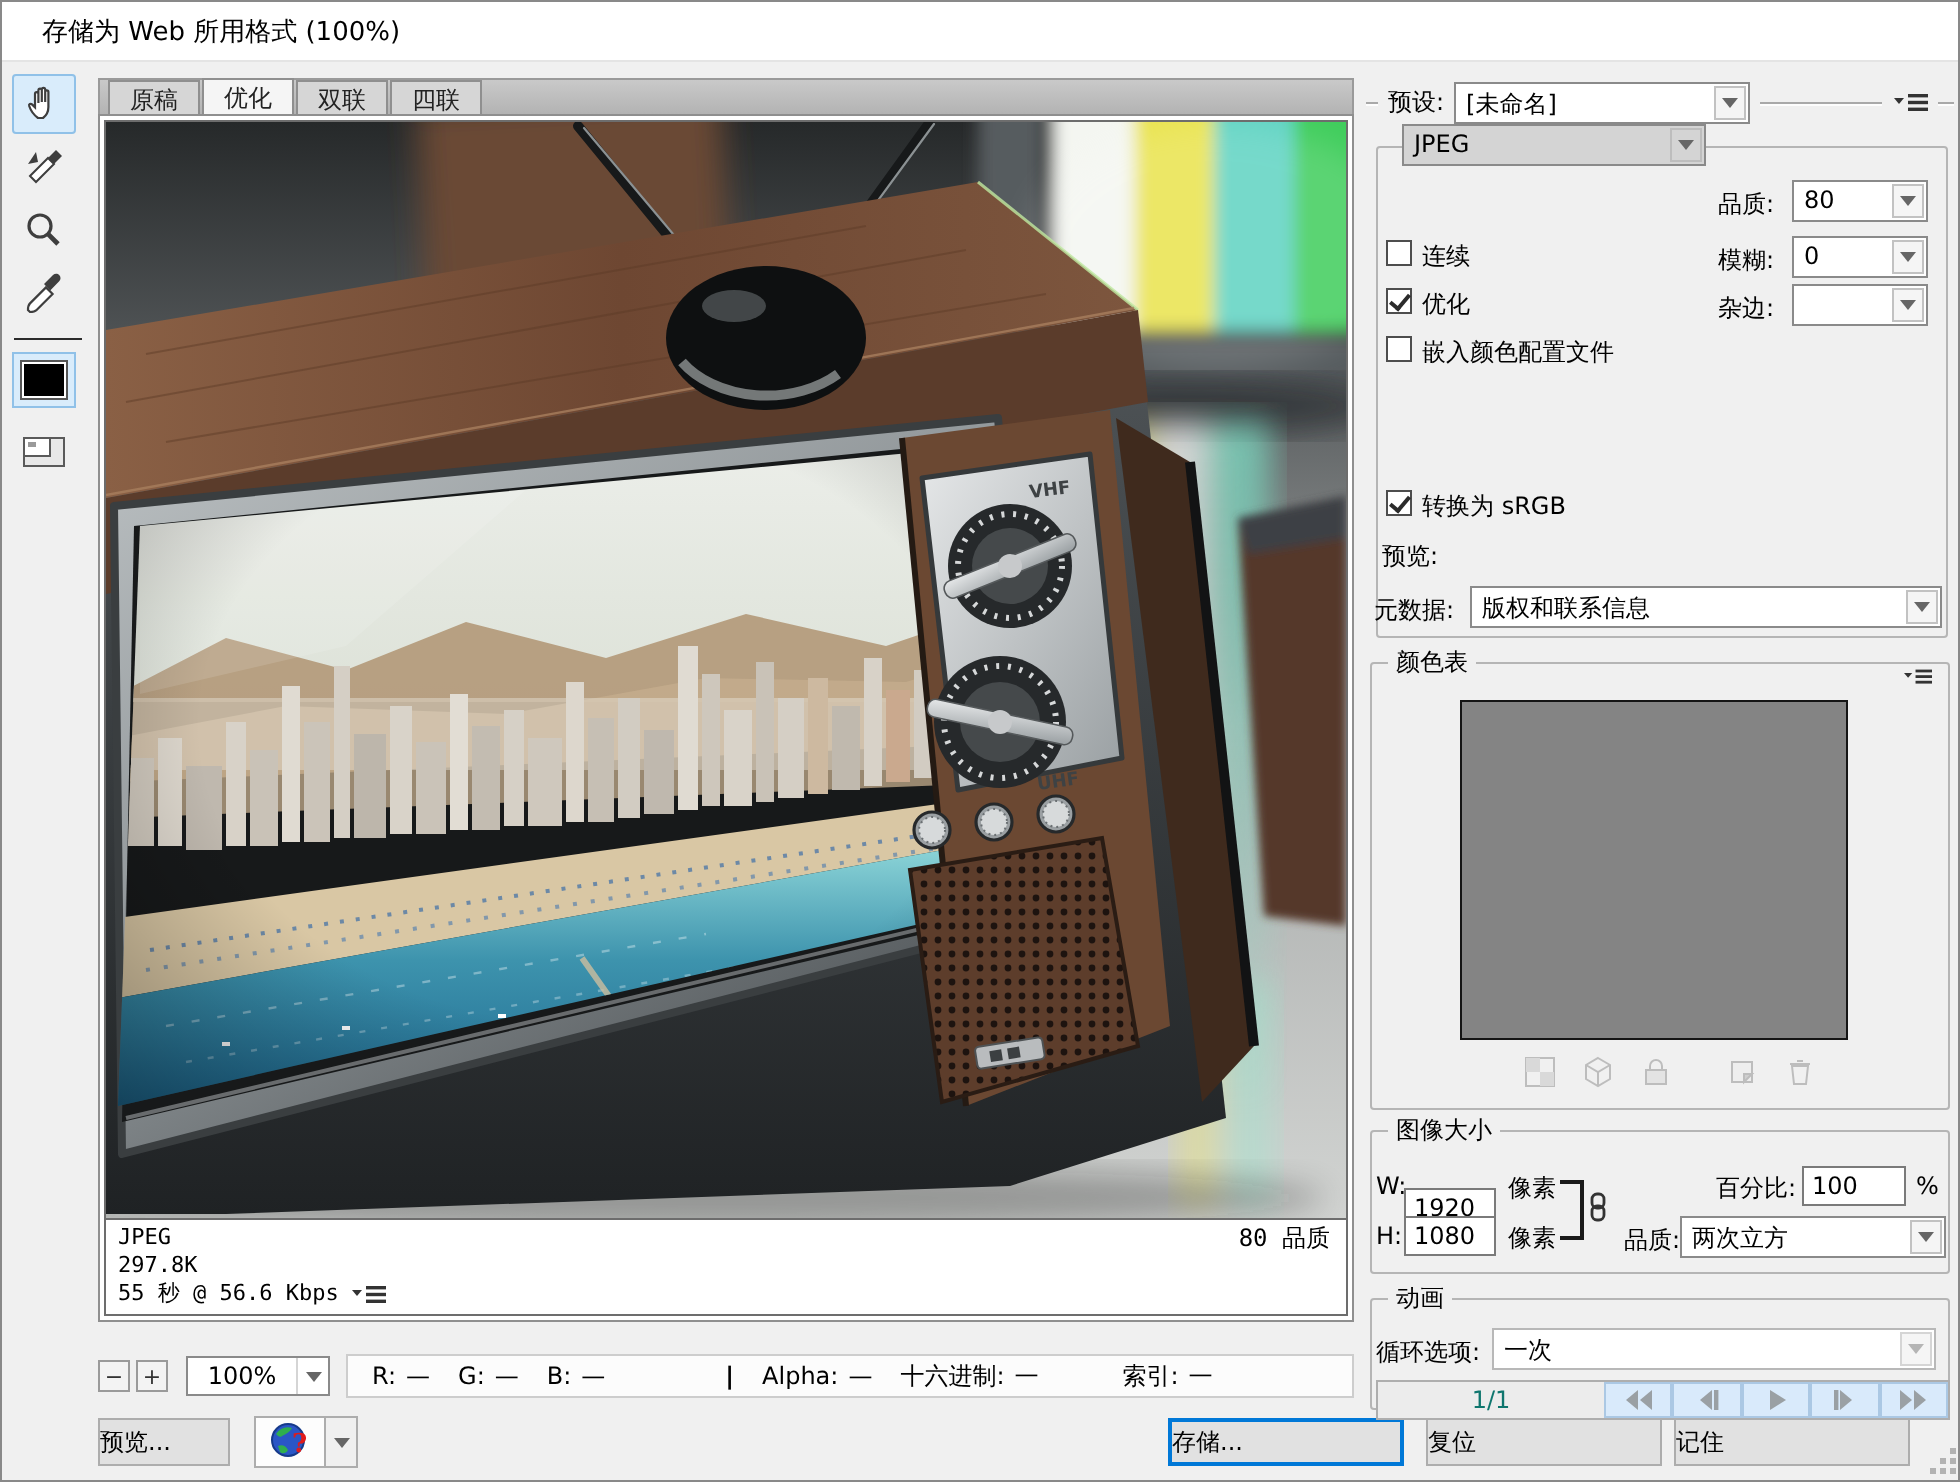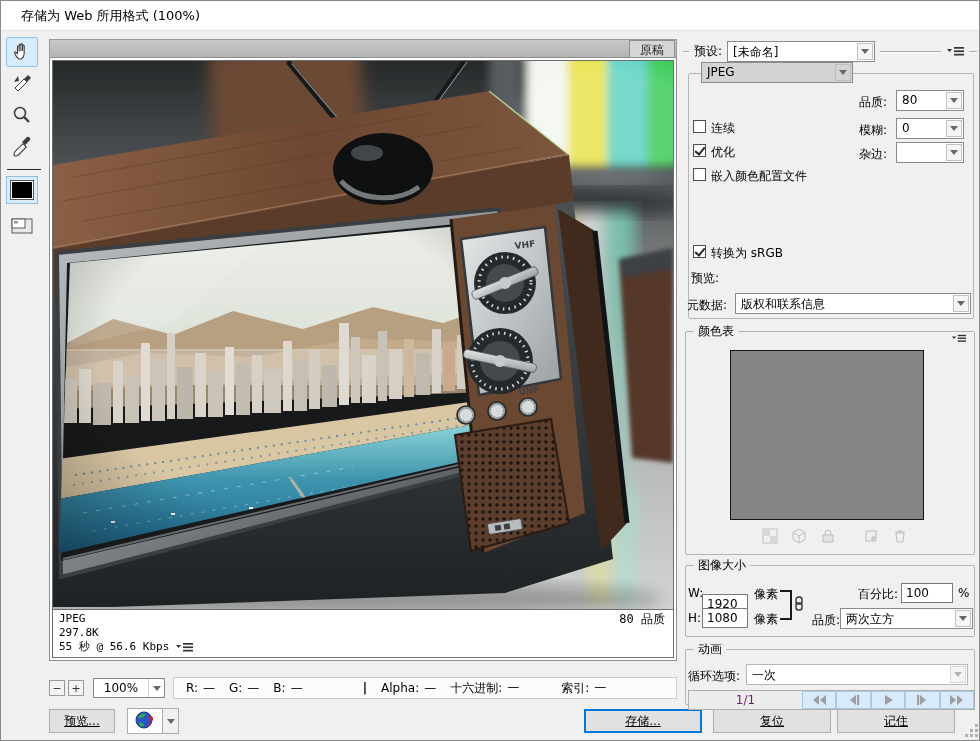--- a/index.html
+++ b/index.html
@@ -10,21 +10,21 @@
 
   
   .toolcol { position:absolute; left:2px; top:34px; width:42px; }
   .toolbtn { width:32px; height:30px; margin:2px 3px; display:flex; align-items:center; justify-content:center; border:1px solid transparent; border-radius:2px; }
   .toolbtn.sel { background:#d9ecfb; border:1px solid #90c1e8; }
   .tool-sep { height:1px; background:#2b2b2b; margin:6px 4px 6px 4px; }
   .swatchbtn { width:32px; height:28px; margin:4px 3px; border:1px solid #90c1e8; background:#d9ecfb; display:flex; align-items:center; justify-content:center; }
   .swatch { width:22px; height:18px; background:#000; border:1px solid #fff; outline:1px solid #555; }
 
   
-  .tabstrip { position:absolute; left:48px; top:38px; width:628px; height:18px; background:linear-gradient(#c9c9c9,#b3b3b3); border:1px solid #9a9a9a; border-bottom:none; display:flex; align-items:flex-end; padding-left:4px;flex-direction:column; }
+  .tabstrip { position:absolute; left:48px; top:38px; width:628px; height:18px; background:linear-gradient(#c9c9c9,#b3b3b3); border:1px solid #9a9a9a; border-bottom:none; display:flex; align-items:flex-end; padding-left:4px; }
   .tab { height:17px; padding:1px 10px 0; margin-right:1px; font-size:12px; background:#d6d6d6; border:1px solid #8f8f8f; border-bottom:none; color:#222; }
   .tab.sel { background:#f5f5f5; height:18px; }
 
   
   .previewframe { position:absolute; left:48px; top:56px; width:628px; height:604px; border:1px solid #8f8f8f; background:#fff; padding:2px; }
   .previewinner { width:100%; height:100%; border:1px solid #6d6d6d; display:flex; flex-direction:column; }
   .imagearea { width:620px; height:548px; overflow:hidden; background:#888; }
   .imagearea svg { display:block; width:620px; height:548px; }
   .infobar { flex:1; background:#fff; border-top:1px solid #6d6d6d; position:relative; padding:2px 6px; font-family:"DejaVu Sans Mono","Liberation Mono",monospace; font-size:11px; line-height:14px; }
   .info-right { position:absolute; right:8px; top:2px; font-size:12px; }
@@ -34,21 +34,21 @@
   .statusbar { position:absolute; left:48px; top:674px; width:628px; height:26px; display:flex; align-items:center; }
   .zsmall { width:16px; height:16px; border:1px solid #9a9a9a; background:#f3f3f3; display:flex; align-items:center; justify-content:center; font-size:11px; margin-right:3px; color:#333; }
   .zoomcombo { width:72px; height:20px; border:1px solid #8a8a8a; background:#fff; display:flex; align-items:center; margin:0 8px 0 6px; }
   .zoomcombo .val { flex:1; text-align:center; font-size:12px; }
   .rgbpanel { flex:1; height:22px; background:#fcfcfc; border:1px solid #cdcdcd; display:flex; align-items:center; gap:14px; padding:0 12px; font-size:12px; }
   .rgbpanel .pair { display:flex; gap:5px; }
   .vsep { color:#000; font-weight:bold; }
 
   
   .footer { position:absolute; left:0; top:704px; width:980px; height:34px; }
-  .btn { position:absolute; height:24px; background:#e1e1e1; border:1px solid #adadad; font-size:12px; display:flex; align-items:center; justify-content:center; font-family:inherit;text-decoration:underline; }
+  .btn { position:absolute; height:24px; background:#e1e1e1; border:1px solid #adadad; font-size:12px; display:flex; align-items:center; justify-content:flex-start; font-family:inherit; }
   .btn.default { border:2px solid #0078d7; }
   .iconbtn { position:absolute; height:26px; background:#fdfdfd; border:1px solid #adadad; display:flex; align-items:center; justify-content:center; }
   .grip { position:absolute; right:3px; bottom:2px; width:14px; height:14px; }
   .grip i { position:absolute; width:3px; height:3px; background:#b2b2b2; }
 
   
   .rpanel { position:absolute; left:682px; top:32px; width:294px; height:676px; }
   .lbl { font-size:12px; white-space:nowrap; }
   .combo { position:relative; background:#fff; border:1px solid #8a8a8a; height:21px; font-size:12px; padding:2px 20px 0 5px; white-space:nowrap; overflow:hidden; }
   .combo .chev { position:absolute; right:1px; top:1px; bottom:1px; width:16px; background:#f5f5f5; border:1px solid #c2c2c2; display:flex; align-items:center; justify-content:center; }
@@ -66,21 +66,21 @@
   fieldset.groupfs { position:absolute; border:1px solid #b5b5b5; border-radius:2px; }
   fieldset.groupfs legend { font-size:12px; margin-left:8px; padding:0 4px; }
   .menubtn { width:18px; height:12px; display:flex; align-items:center; justify-content:center; }
   .hdr-row { position:absolute; display:flex; align-items:center; width:100%; }
   .hline { height:2px; border-top:1px solid #a9a9a9; border-bottom:1px solid #fdfdfd; }
 
   .ctbl-box { position:absolute; background:#848484; border:1px solid #151515; }
   .ctbl-icons { position:absolute; display:flex; gap:13px; }
 
   .framebar { position:absolute; height:20px; border:1px solid #aeaeae; background:#ececec; display:flex; }
-  .framecount { width:113px; display:flex; align-items:center; justify-content:center; font-size:12px; color:#701a75; }
+  .framecount { width:113px; display:flex; align-items:center; justify-content:center; font-size:12px; color:#0f766e; }
   .pbtns { flex:1; background:#dcebfa; display:flex; }
   .pbtn { flex:1; margin:0; border:1px solid #abc8e4; background:#d9eafb; display:flex; align-items:center; justify-content:center; }
 
   .bracket { position:absolute; width:12px; border:2px solid #1a1a1a; border-left:none; }
 </style>
 </head>
 <body>
 
 <div class="dialog">
 

